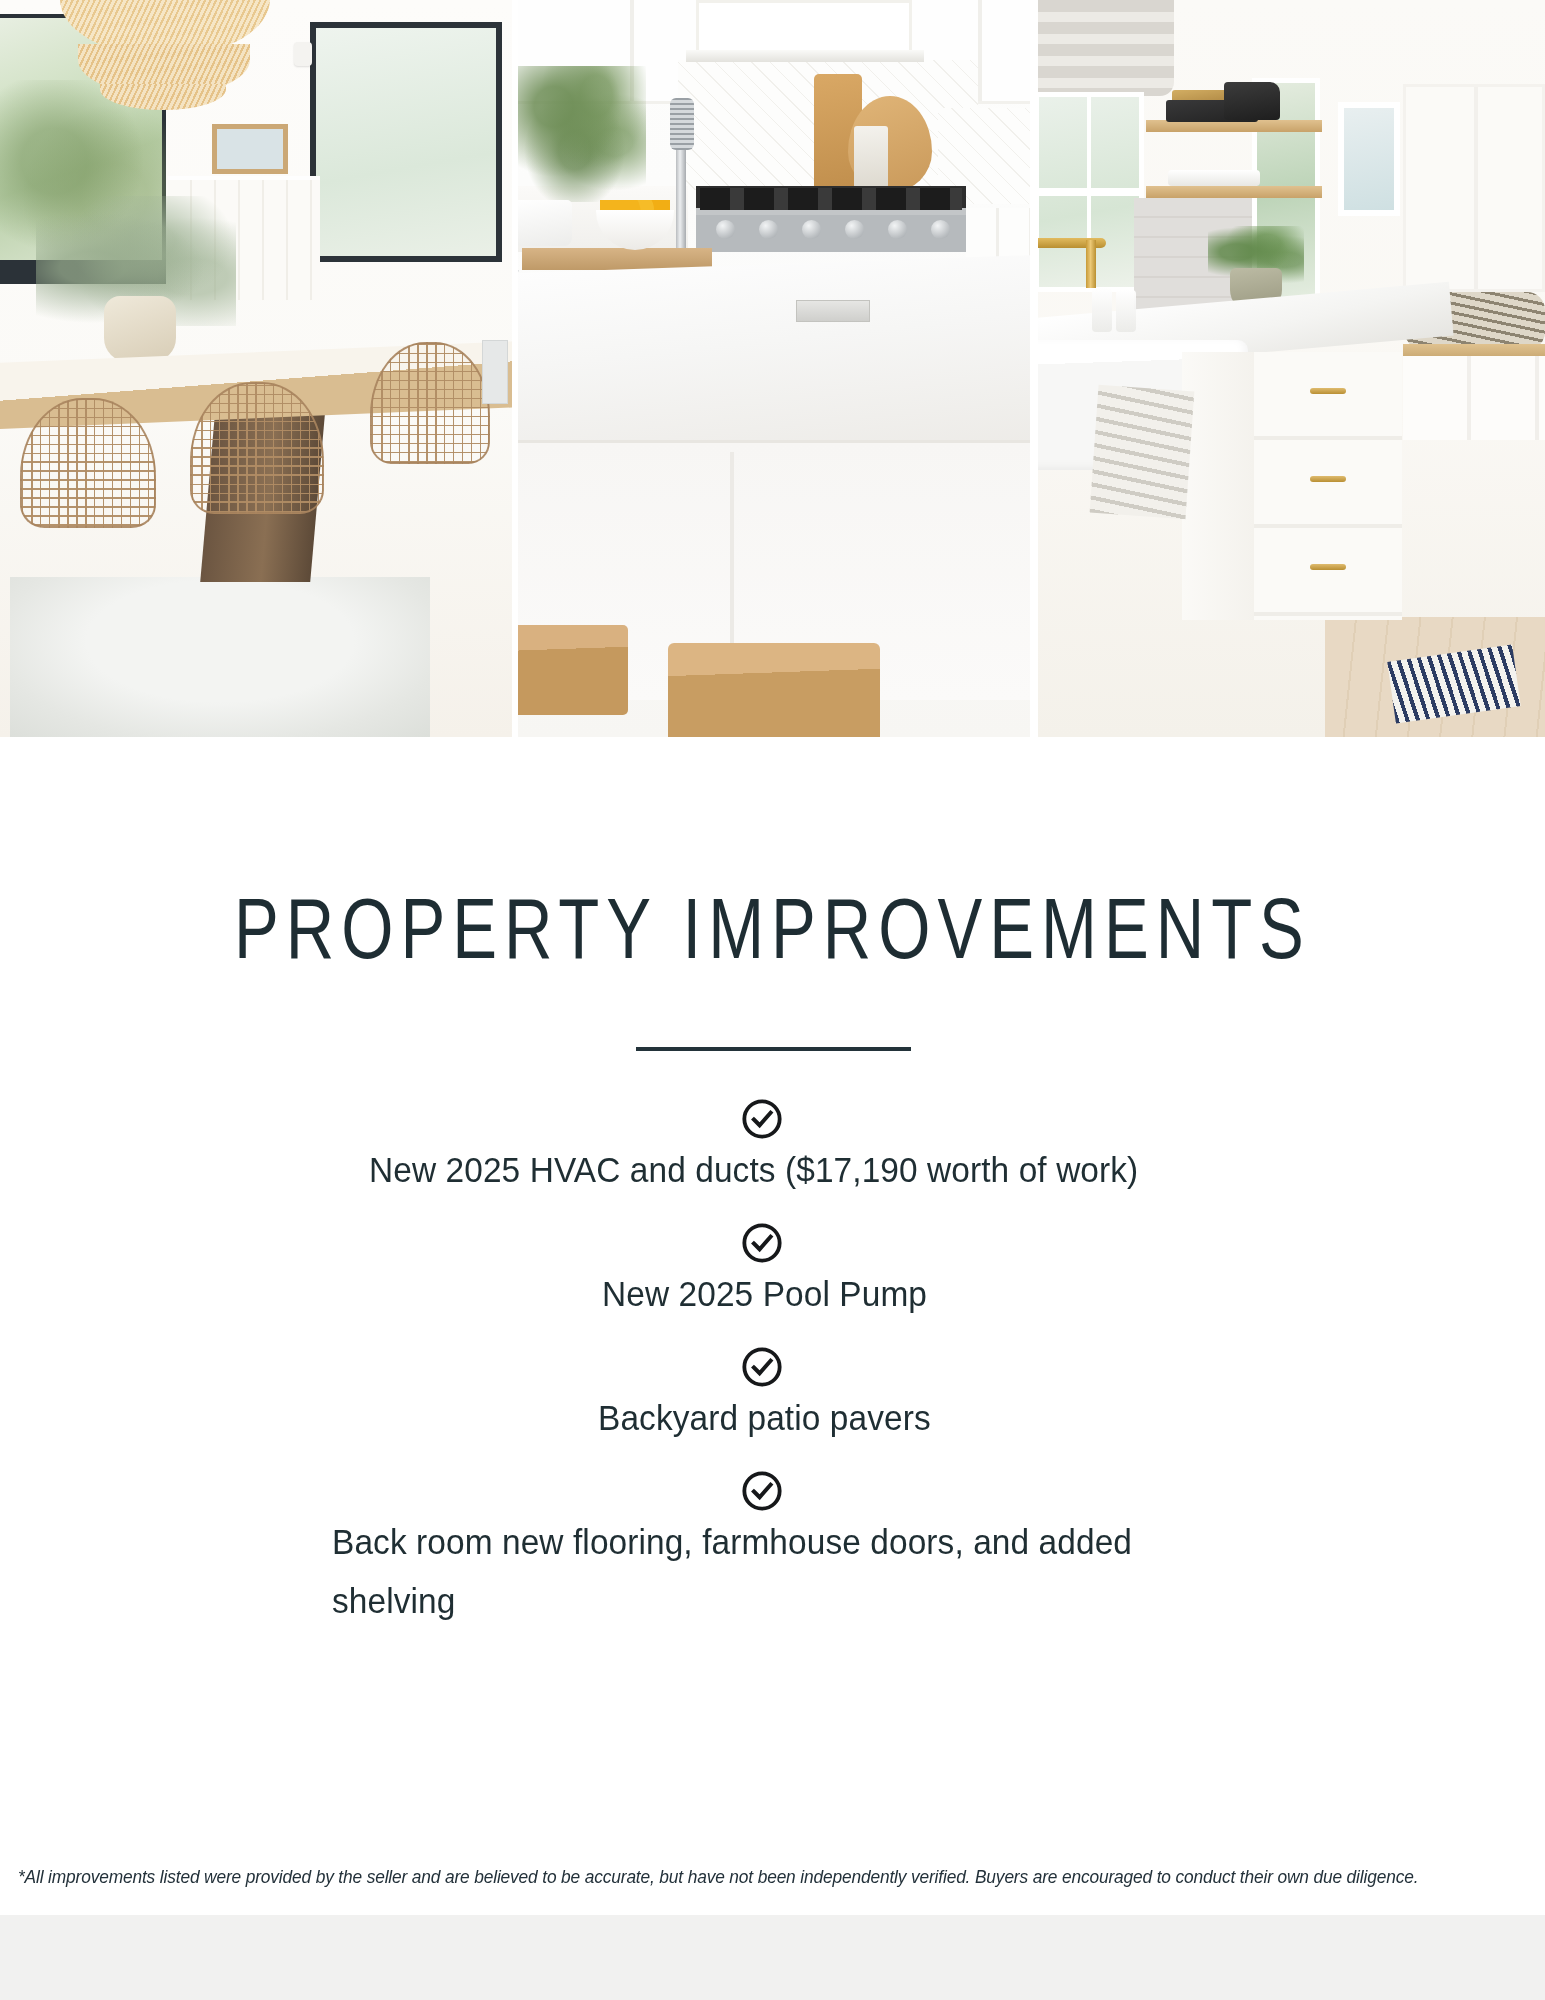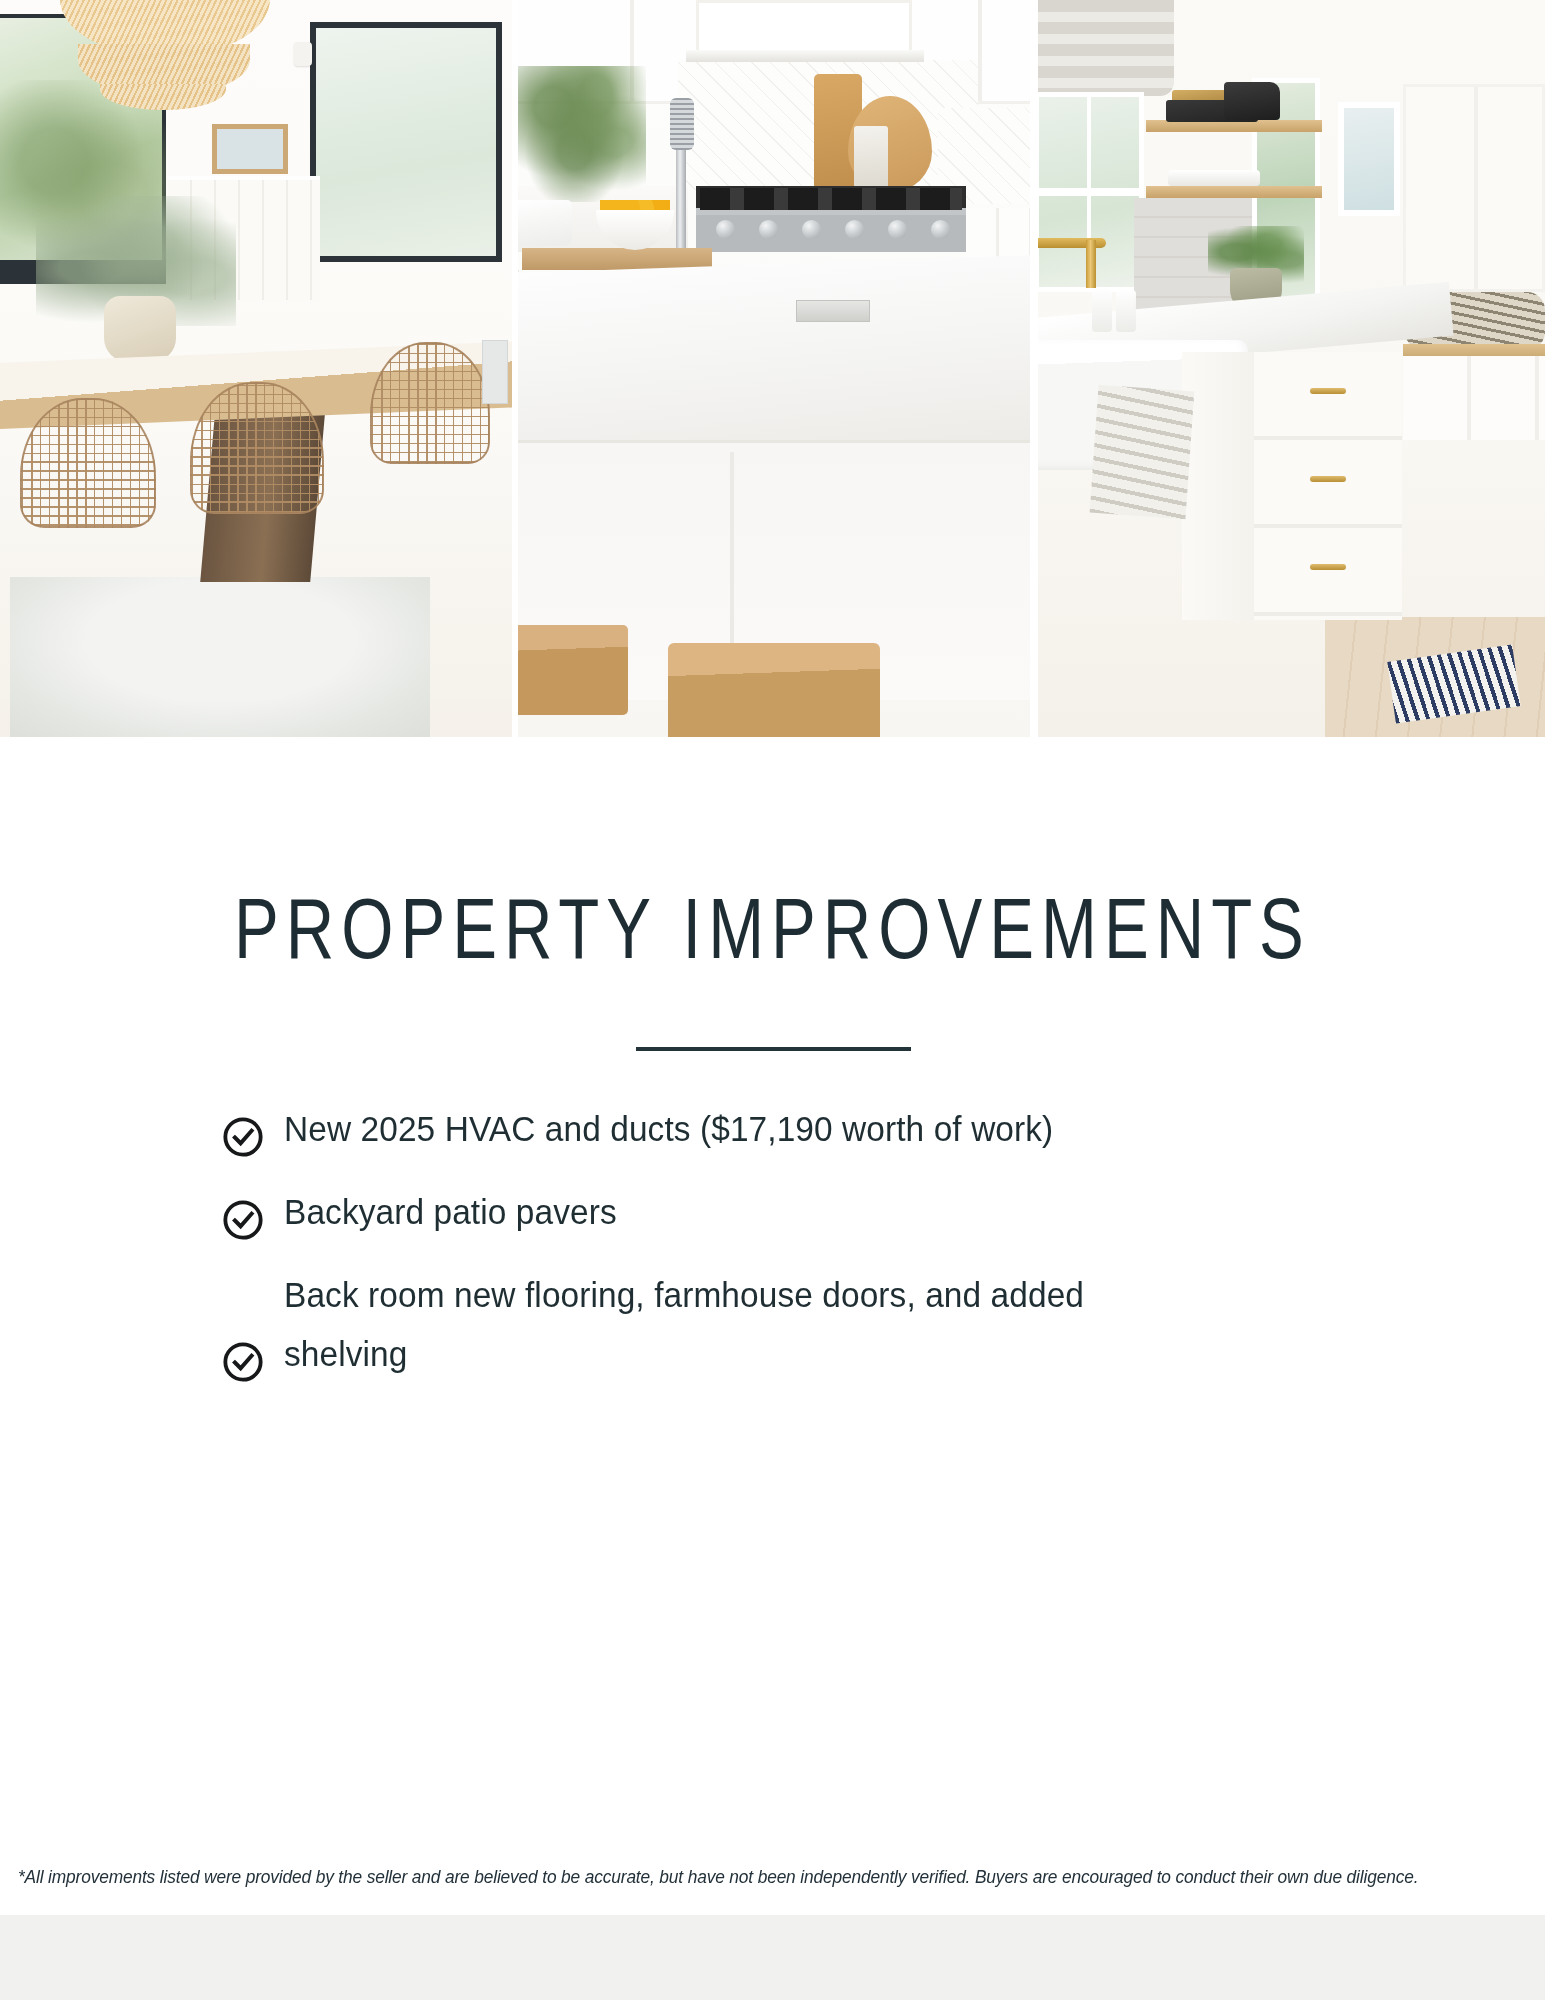--- a/index.html
+++ b/index.html
@@ -425,22 +425,23 @@
     position:absolute; top:310px; left:50%; margin-left:-137px;
     width:275px; height:4px; background:#23333a;
   }
 
   .improvements-list {
     position:absolute; top:362px; left:222px; width:1100px;
     list-style:none;
   }
   .list-item {
     display:flex;
-    align-items:flex-end;
+    align-items:center;
     margin-bottom:24px;
+    flex-direction:column;
   }
   .check-icon {
     flex:0 0 auto;
     width:42px; height:42px;
     margin-right:20px;
     margin-top:-1px;
   }
   .check-icon svg { display:block; width:42px; height:42px; }
   .item-text {
     font-family:"Liberation Sans", sans-serif;
@@ -601,20 +602,29 @@
       <li class="list-item">
         <span class="check-icon">
           <svg viewBox="0 0 44 44" aria-hidden="true">
             <circle cx="22" cy="22" r="18.5" fill="none" stroke="#16181a" stroke-width="4"></circle>
             <path d="M13.5 22.5 L19.5 28.5 L31 15.5" fill="none" stroke="#16181a" stroke-width="4.2" stroke-linecap="square" stroke-linejoin="miter"></path>
           </svg>
         </span>
         <span class="item-text">New 2025 HVAC and ducts ($17,190 worth of work)</span>
       </li>
 
+      <li class="list-item">
+        <span class="check-icon">
+          <svg viewBox="0 0 44 44" aria-hidden="true">
+            <circle cx="22" cy="22" r="18.5" fill="none" stroke="#16181a" stroke-width="4"></circle>
+            <path d="M13.5 22.5 L19.5 28.5 L31 15.5" fill="none" stroke="#16181a" stroke-width="4.2" stroke-linecap="square" stroke-linejoin="miter"></path>
+          </svg>
+        </span>
+        <span class="item-text">New 2025 Pool Pump</span>
+      </li>
 
 
 
       <li class="list-item">
         <span class="check-icon">
           <svg viewBox="0 0 44 44" aria-hidden="true">
             <circle cx="22" cy="22" r="18.5" fill="none" stroke="#16181a" stroke-width="4"></circle>
             <path d="M13.5 22.5 L19.5 28.5 L31 15.5" fill="none" stroke="#16181a" stroke-width="4.2" stroke-linecap="square" stroke-linejoin="miter"></path>
           </svg>
         </span>

